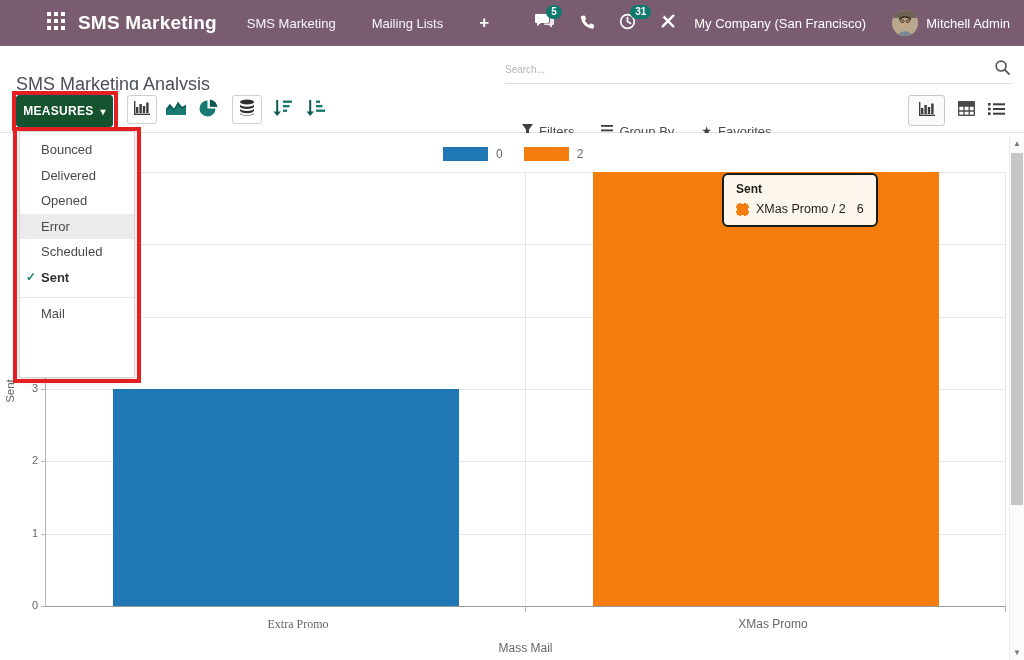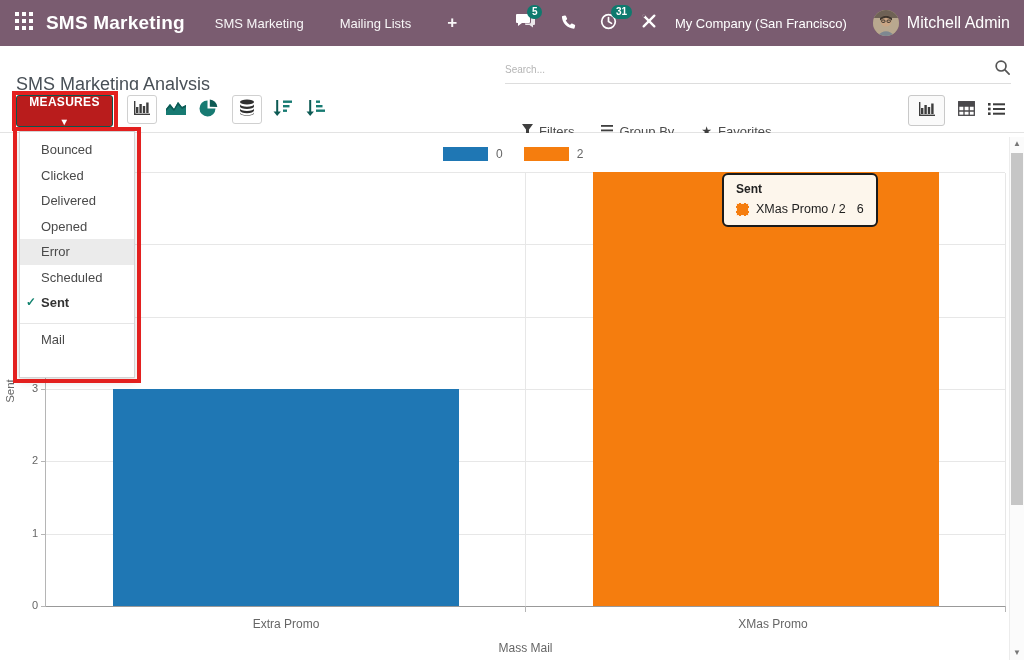--- a/index.html
+++ b/index.html
@@ -1,52 +1,52 @@
 <!DOCTYPE html>
 <html><head>
 <meta charset="utf-8">
 <style>
   * { margin:0; padding:0; box-sizing:border-box; }
   html,body { width:1024px; height:660px; overflow:hidden; }
   body { font-family:"Liberation Sans", sans-serif; position:relative; background:#fff; }
 
   
   .topnav { position:absolute; top:0; left:0; right:0; height:46px; background:#7a5c70;
-            display:flex; align-items:center; color:#fff; z-index:40; }
+            display:flex; align-items:center; color:#fff; z-index:40;padding-left:32px; }
   .apps-btn { padding:0 13px 0 15px; display:flex; align-items:center; cursor:pointer; }
   .brand { font-size:19px; font-weight:700; letter-spacing:.2px; margin-right:30px; }
   .nav-links { display:flex; align-items:center; gap:36px; font-size:13px; font-weight:500; }
   .nav-link { color:rgba(255,255,255,.95); cursor:pointer; }
   .nav-plus { font-size:17px; font-weight:700; }
   .spacer { flex:1; }
   .systray { display:flex; align-items:center; gap:24px; margin-right:18px; }
   .tray-item { position:relative; display:flex; align-items:center; cursor:pointer; }
   .tray-badge { position:absolute; top:-8px; left:11px; background:#0e7a6e; color:#fff;
                 font-size:10px; font-weight:700; padding:1px 5px; border-radius:9px; line-height:12px; }
   .company { font-size:13px; font-weight:500; margin-right:26px; cursor:pointer; }
   .userblock { display:flex; align-items:center; gap:8px; margin-right:14px; cursor:pointer; }
   .avatar { width:26px; height:26px; border-radius:50%; overflow:hidden; background:#8c7b6a; }
-  .username { font-size:16px; font-weight:500; }
+  .username { font-size:13px; font-weight:500; }
 
   
   .breadcrumb-row { position:absolute; top:46px; left:0; right:0; height:44px; background:#fff; }
   .view-title { position:absolute; left:16px; top:28px; font-size:18px; color:#495057; }
   .search-box { position:absolute; left:505px; right:13px; top:10px; height:28px;
                 border-bottom:1px solid #ddd; display:flex; align-items:center; }
   .search-input { flex:1; border:none; outline:none; font-size:10px; color:#555;
                   font-family:"Liberation Sans", sans-serif; background:transparent; }
   .search-input::placeholder { color:#b5b5b5; }
 
   
   .toolbar-row { position:absolute; top:90px; left:0; right:0; height:43px; background:#fff;
                  border-bottom:1px solid #e3e3e3; }
-  .measures-btn { position:absolute; left:16px; top:5px; width:97px; height:32px; background:#b91c1c;
+  .measures-btn { position:absolute; left:16px; top:5px; width:97px; height:32px; background:#14532d;
                   color:#fff; font-size:12px; font-weight:700; letter-spacing:.3px; border:1px solid #0b574e;
                   border-radius:3px; display:flex; align-items:center; justify-content:center; gap:7px;
-                  cursor:pointer; font-family:"Liberation Sans", sans-serif;flex-direction:column; }
+                  cursor:pointer; font-family:"Liberation Sans", sans-serif; }
   .icon-box { position:absolute; top:5px; width:30px; height:29px; border:1px solid #d0d0d0;
               border-radius:3px; background:#fff; display:flex; align-items:center; justify-content:center; cursor:pointer; }
   .icon-plain { position:absolute; top:10px; cursor:pointer; display:flex; align-items:center; }
   .facets { position:absolute; left:522px; top:0; height:42px; display:flex; align-items:center; gap:27px;
             font-size:13px; font-weight:500; color:#4c4c4c; }
   .facet { display:flex; align-items:center; gap:6px; cursor:pointer;margin-top:40px; }
   .switcher { position:absolute; right:19px; top:5px; display:flex; align-items:center; gap:13px; }
   .switch-active { width:37px; height:31px; border:1px solid #c9c9c9; border-radius:3px; background:#fafafa;
                    display:flex; align-items:center; justify-content:center; cursor:pointer; }
   .switch-plain { cursor:pointer; display:flex; align-items:center; }
@@ -383,41 +383,40 @@
       <div class="ytick-label" style="top: 64.3333px;">5</div>
       <div class="gridline-h" style="top: -1px;"></div>
       <div class="ytick-mark" style="top: -1px;"></div>
       <div class="ytick-label" style="top: -8px;">6</div>
       <div class="gridline-v" style="left: 479px;"></div>
       <div class="xtick-mark" style="left: 479px;"></div>
       <div class="gridline-v" style="left: 959px;"></div>
       <div class="xtick-mark" style="left: 959px;"></div>
       <div class="bar" style="left: 67.2px; width: 345.6px; height: 217px; background: rgb(31, 119, 180);"></div>
       <div class="bar" style="left: 547.2px; width: 345.6px; height: 434px; background: rgb(245, 125, 14);"></div>
-      <div class="xtick-label" style="left: 160px;">Extra Promo</div>
+      <div class="xtick-label" style="left: 172px; font-family: Liberation Serif, serif;">Extra Promo</div>
       <div class="xtick-label" style="left: 647px;">XMas Promo</div>
     </div>
   <div class="tooltip">
     <div class="tooltip-title">Sent</div>
     <div class="tooltip-row">
       <span class="tooltip-swatch" id="tooltip-swatch" style="background: rgb(245, 125, 14);"></span>
       <span>XMas Promo / 2</span>
       <span class="tooltip-value">6</span>
     </div>
   </div>
   <div class="scrollbar">
     <div class="scroll-arrow scroll-up">▲</div>
     <div class="scroll-thumb"></div>
     <div class="scroll-arrow scroll-down">▼</div>
   </div>
 </div>
 
 <div class="measures-menu" id="measures-menu">
     <div class="menu-item">Bounced</div>
-    <div class="menu-item">Clicked</div>
     <div class="menu-item">Delivered</div>
     <div class="menu-item">Opened</div>
     <div class="menu-item highlighted">Error</div>
     <div class="menu-item">Scheduled</div>
     <div class="menu-item checked"><span class="menu-check">✓</span>Sent</div>
     <div class="menu-sep"></div>
     <div class="menu-item">Mail</div>
   </div>
 
 <div class="ann-rect ann-rect-1"></div>

